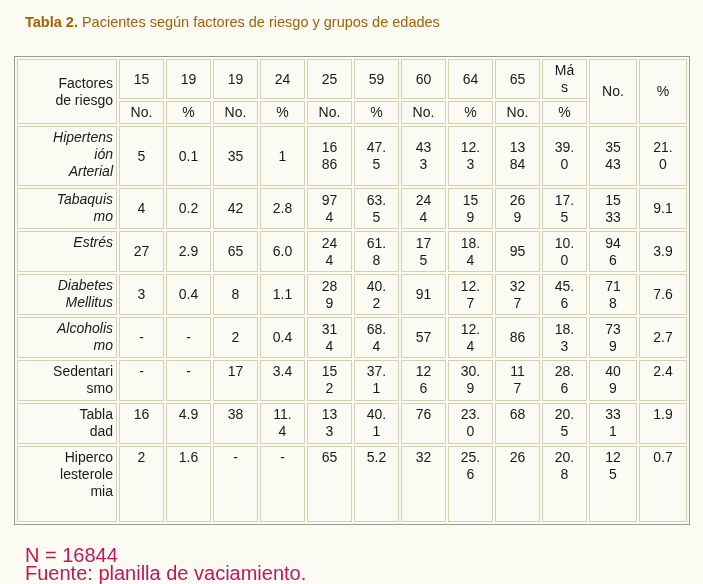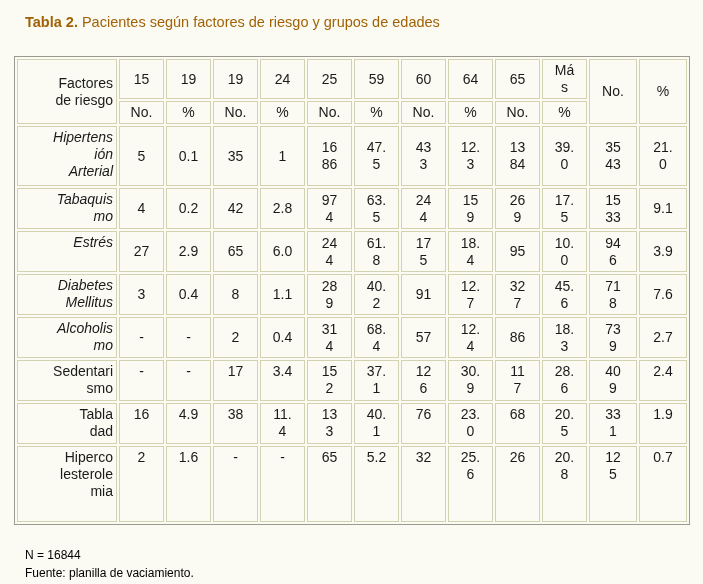--- a/index.html
+++ b/index.html
@@ -57,23 +57,23 @@
   thead th { vertical-align: middle; }
   tr.header-row-1 th { height: 40px; }
   tr.header-row-2 th { height: 23px; }
   tbody td { vertical-align: top; height: 41px; }
   tbody tr.valign-middle td { vertical-align: middle; }
   tbody tr.valign-middle td.label-cell { vertical-align: top; font-style: italic; }
   tbody tr:first-child td { height: 60px; }
   tbody tr:last-child td  { height: 76px; }
   .footer {
     margin: 21px 0 0 25px;
-    font-size: 12px;
+    font-size: 20px;
     line-height: 18px;
-    color: #000000;
+    color: #be185d;
   }
   .footer p { margin: 0; }
 </style>
 </head>
 <body>
 
 <div class="page">
   <p class="title"><b>Tabla 2.</b><span> Pacientes según factores de riesgo y grupos de edades</span></p>
 
   <table class="risk-table">

